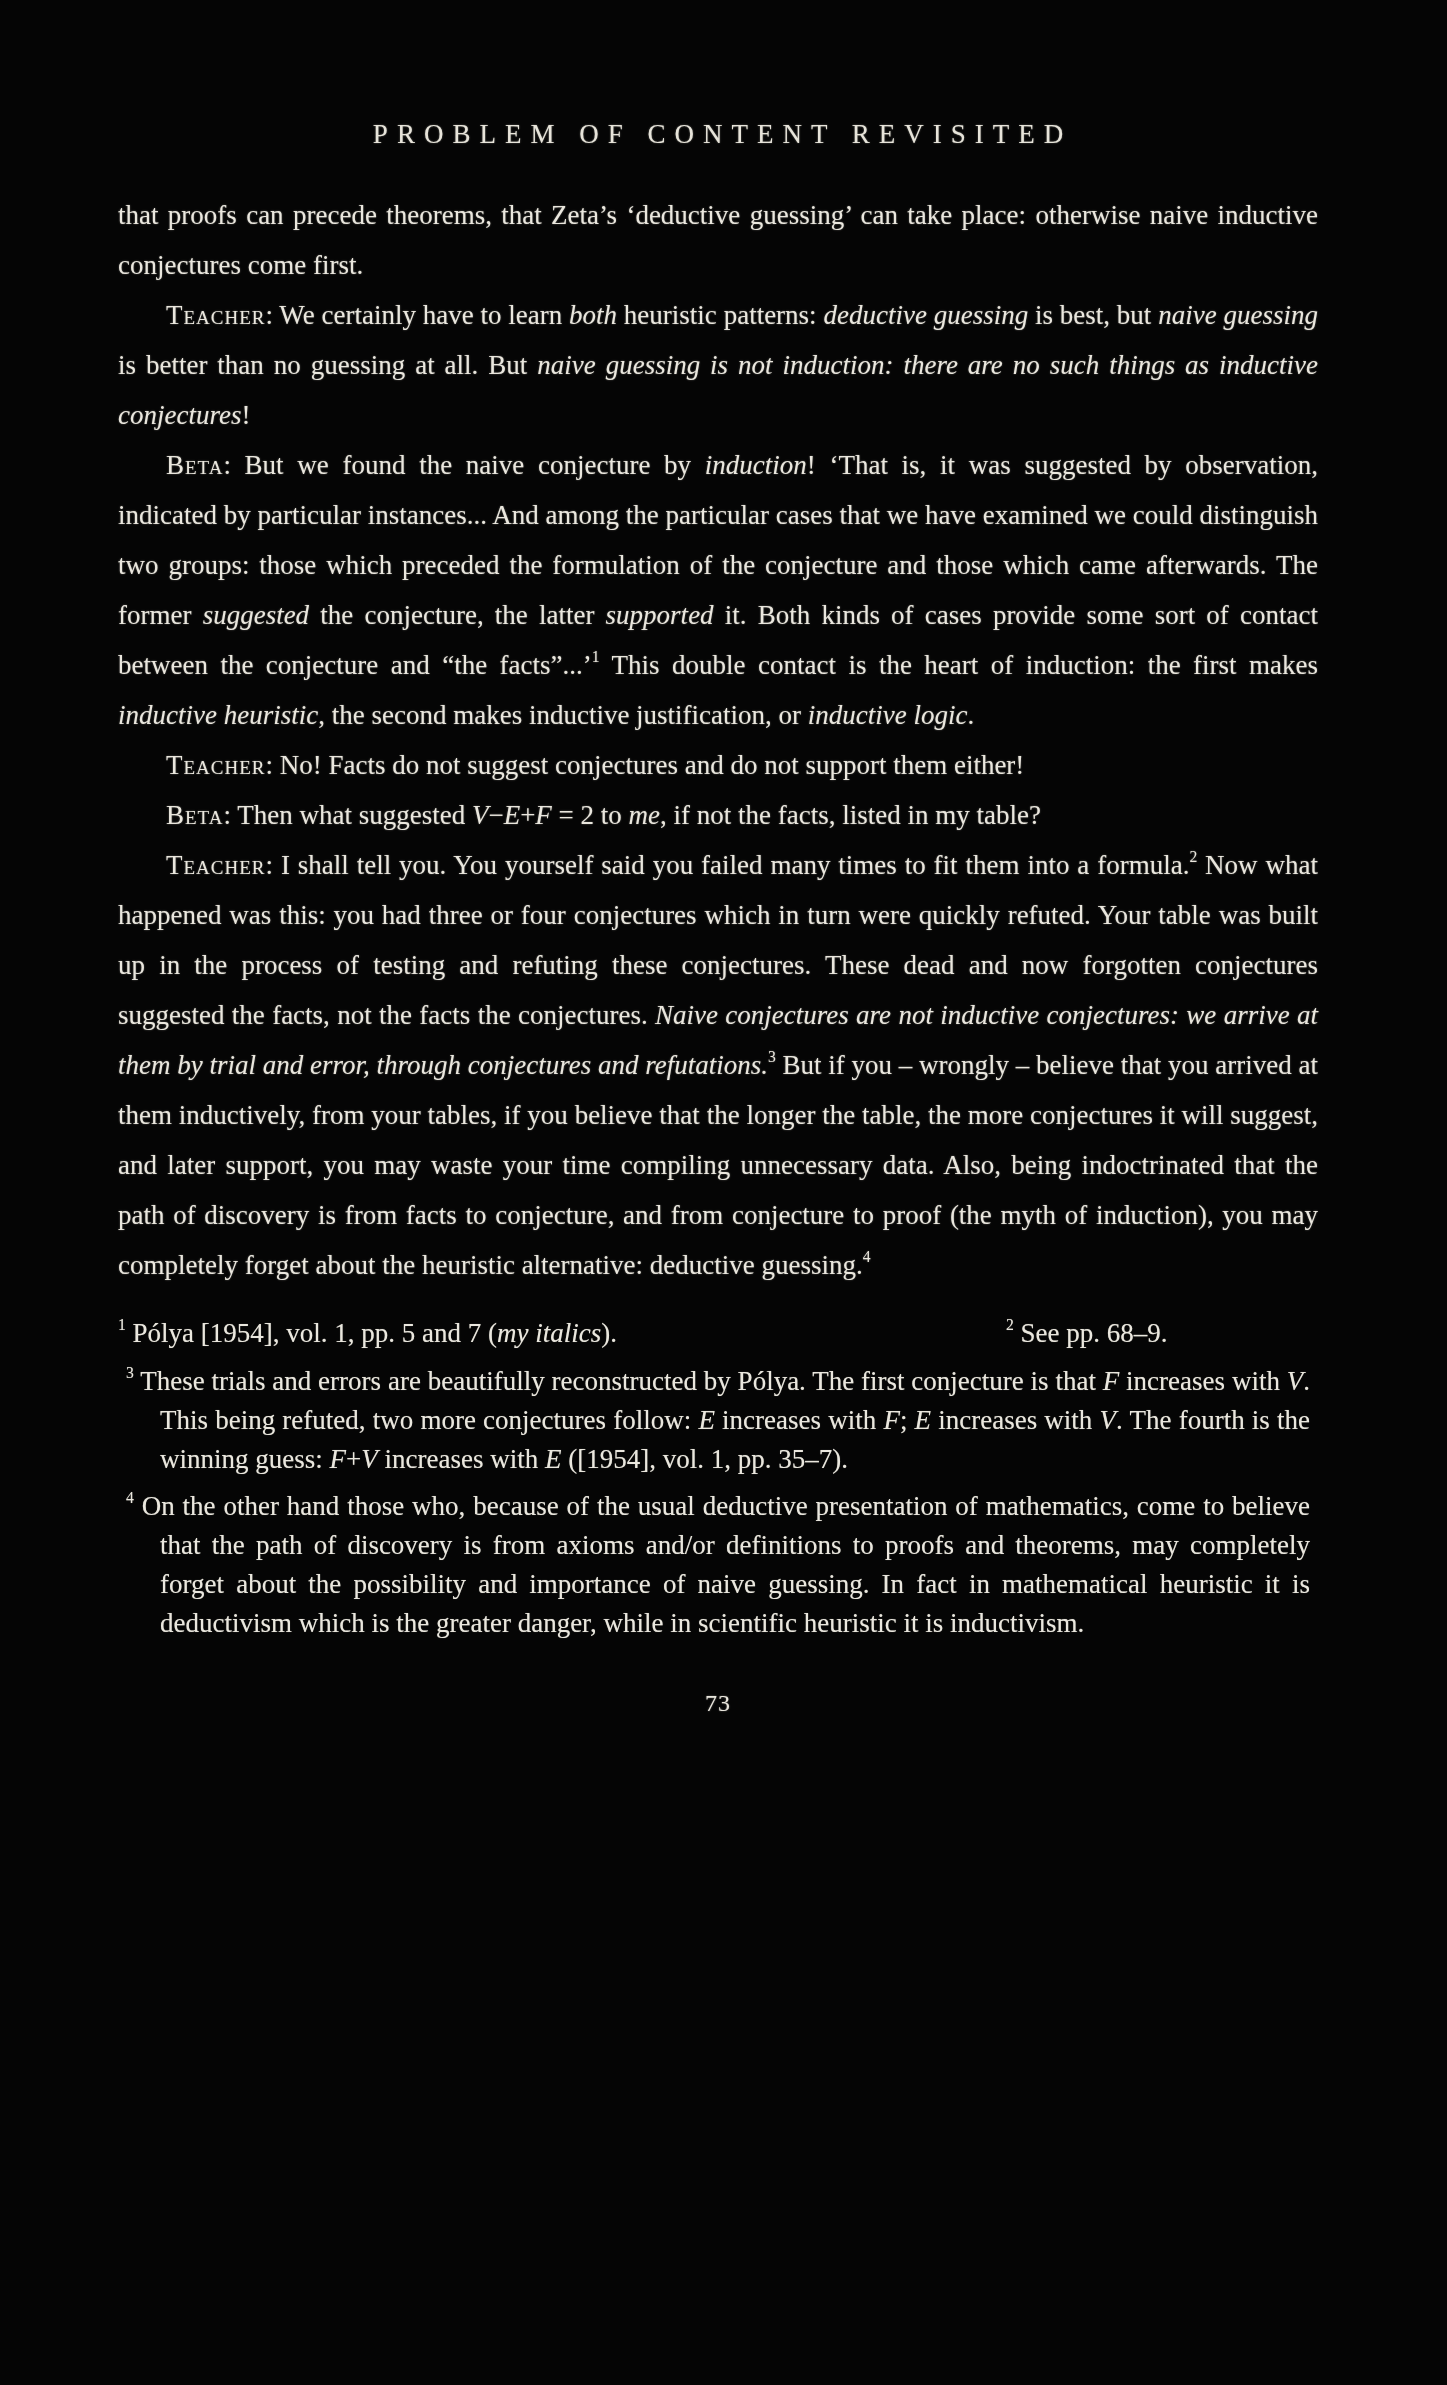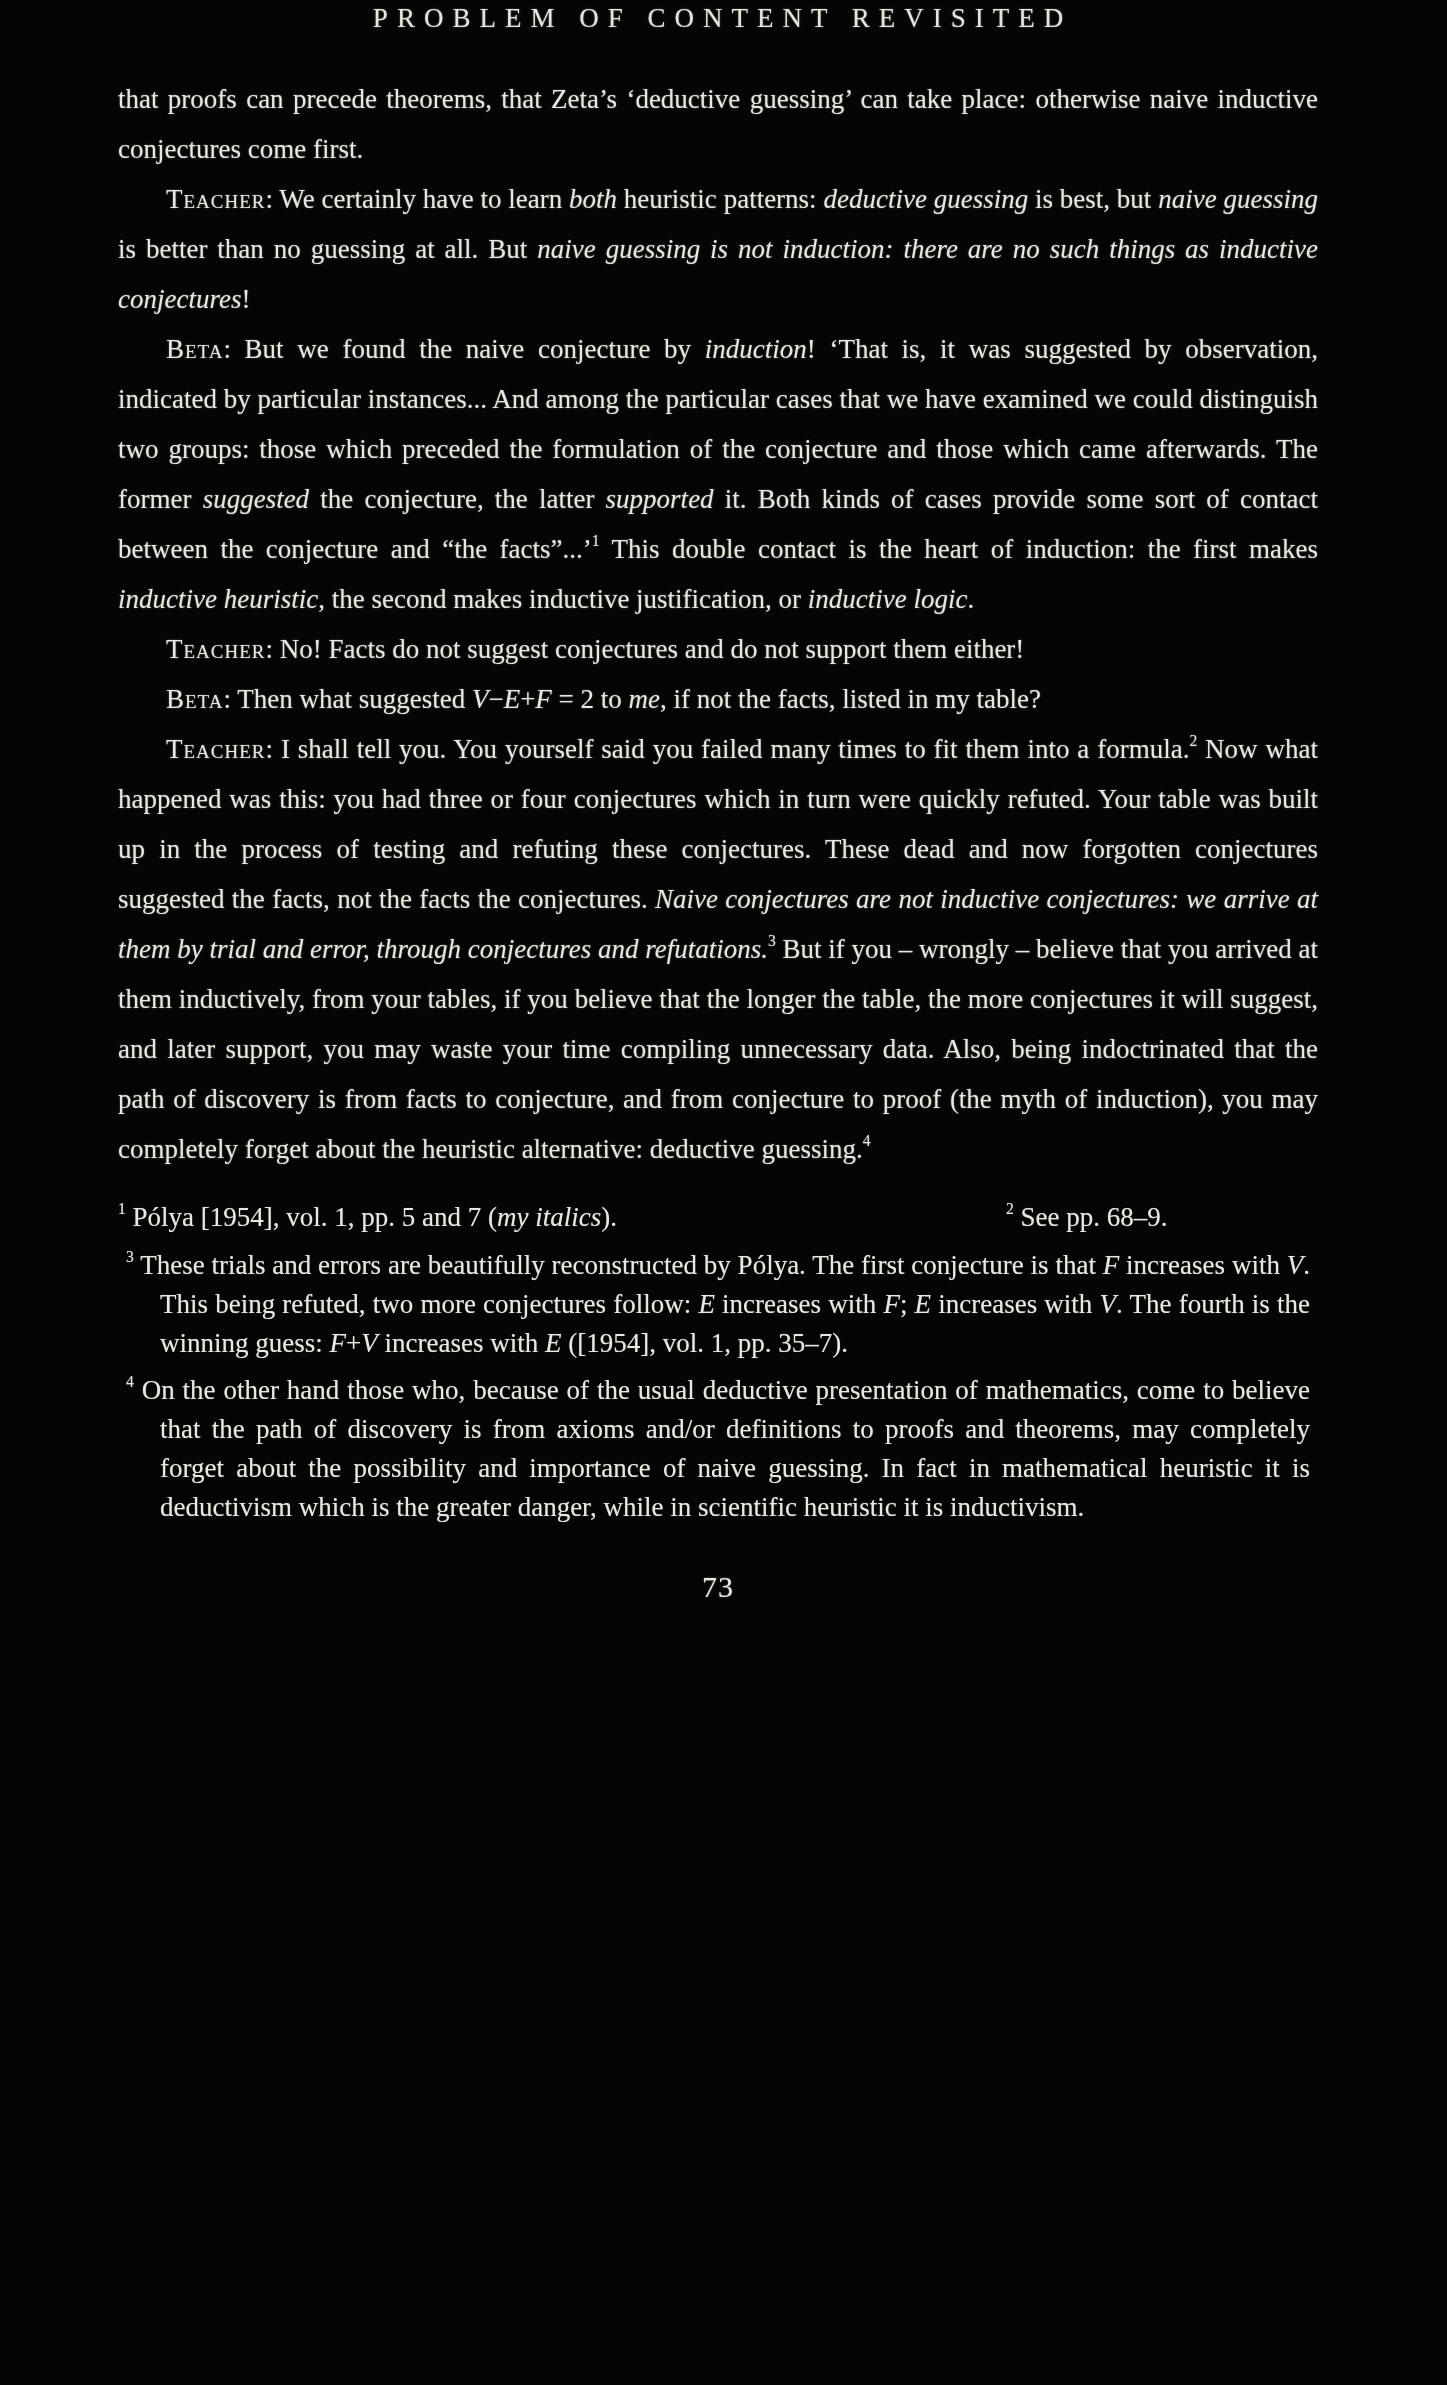--- a/index.html
+++ b/index.html
@@ -12,20 +12,21 @@
     font-family: "Liberation Serif", serif;
     color: #eae7de;
   }
   .text-col {
     position: absolute;
     left: 118px;
     top: 0;
     width: 1200px;
   }
   .running-head {
+    margin-top: 116px;
     text-align: center;
     font-size: 27px;
     line-height: 36px;
     letter-spacing: 9px;
     text-indent: 9px;
     color: #e7e4da;
     text-shadow: 0 0 2px rgba(235,232,222,0.45);
   }
   .body-text {
     margin-top: 38px;
@@ -64,21 +65,21 @@
     top: 0;
   }
   .fn-block {
     margin: 8px;
     padding-left: 34px;
     text-indent: -34px;
   }
   .page-number {
     margin-top: 40px;
     text-align: center;
-    font-size: 30px;
+    font-size: 24px;
     line-height: 40px;
     letter-spacing: 1px;
     text-shadow: 0 0 2px rgba(235,232,222,0.45);
   }
 </style>
 </head>
 <body>
 
 <div class="page">
   <div class="text-col">

